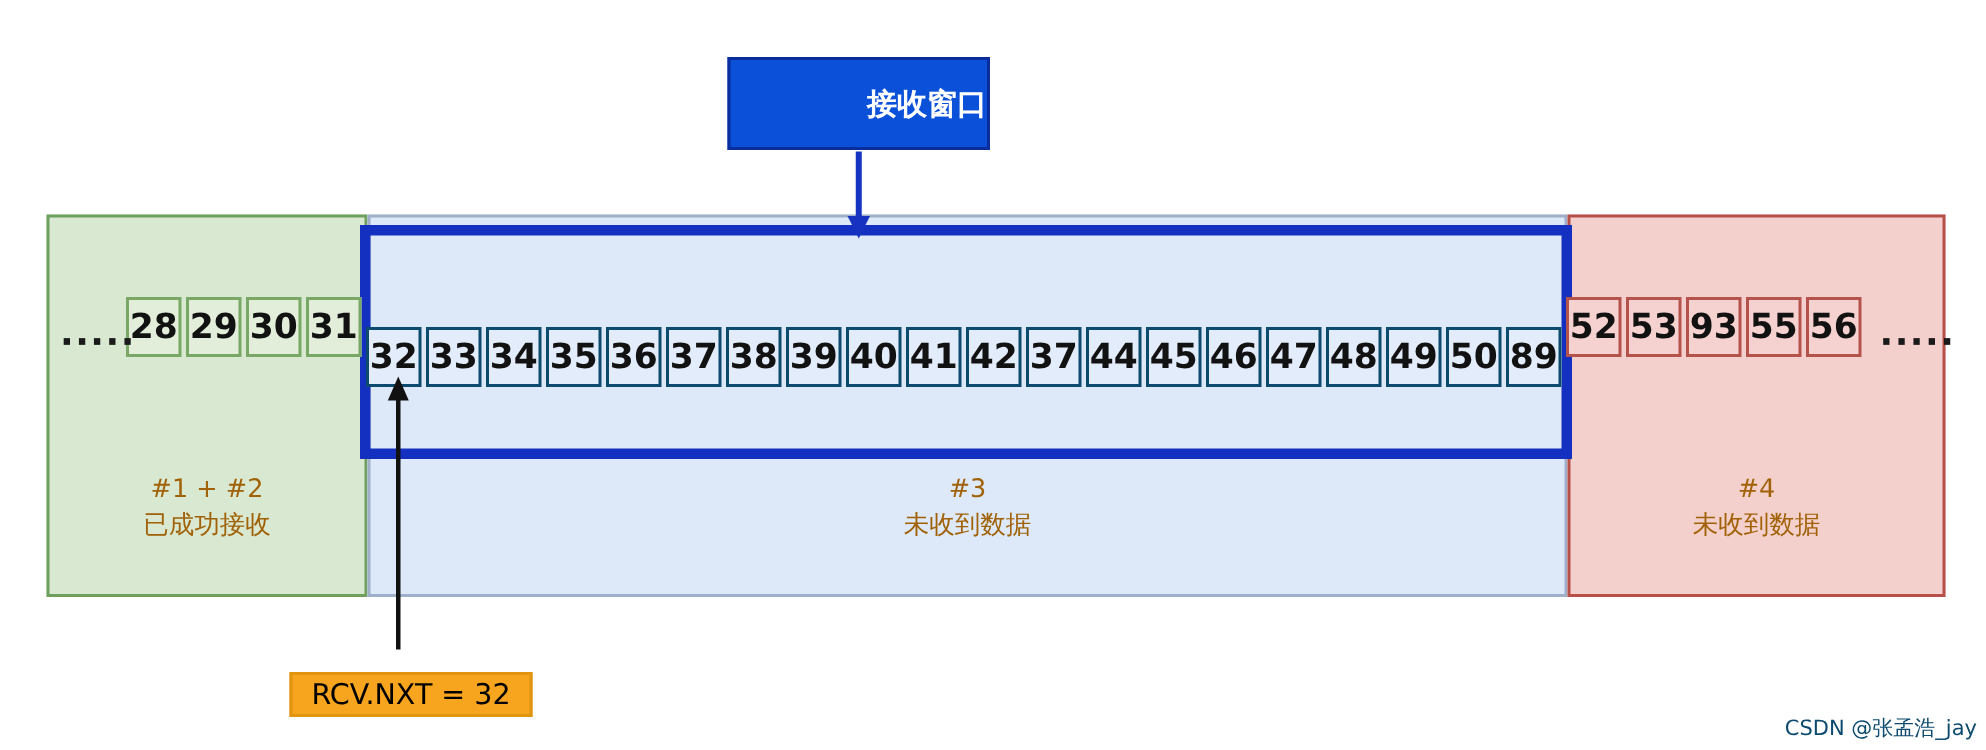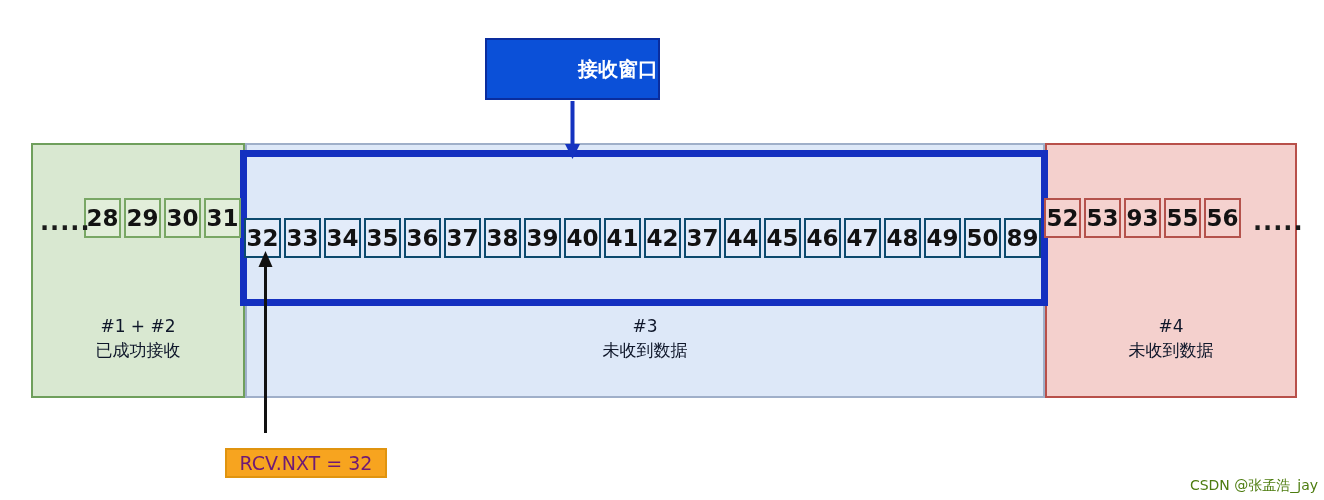--- a/index.html
+++ b/index.html
@@ -33,36 +33,36 @@
   }
   .cell.green{background:#e2eeda;border:2px solid #79a765;}
   .cell.blue{background:#e3ecfa;border:2px solid #0c4a6e;margin-top:20px;}
   .cell.red{background:#f5d2cf;border:2px solid #b4524c;}
   
   .dots{position:absolute;top:214px;font-size:24px;font-weight:bold;color:#1a1a1a;letter-spacing:1px;z-index:3;}
   .dots.left{left:40px;}
   .dots.right{left:1253px;}
   
   .caption{
-    position:absolute;top:314px;text-align:center;color:#0f172a;
+    position:absolute;top:314px;text-align:center;color:#a16207;
     font-size:17px;line-height:24px;z-index:4;
   }
   .caption.green{left:31px;width:214px;}
   .caption.blue{left:245px;width:800px;}
   .caption.red{left:1045px;width:252px;}
   
   .pointer-box{
     position:absolute;left:193px;top:448px;width:162px;height:30px;
     box-sizing:border-box;background:#f7a41f;border:2px solid #e0940f;
     display:flex;align-items:center;justify-content:center;
-    font-size:19px;color:#701a75;z-index:4;margin-left:32px;
+    font-size:19px;color:#000000;z-index:4;
   }
   
   .watermark{
-    position:absolute;right:6px;top:477px;font-size:14px;color:#4d7c0f;z-index:5;
+    position:absolute;right:6px;top:477px;font-size:14px;color:#0c4a6e;z-index:5;
   }
   svg.arrows{position:absolute;left:0;top:0;z-index:4;pointer-events:none;}
 </style>
 </head>
 <body>
 
 <div class="canvas">
 
   <div class="panel green"></div>
   <div class="panel blue"></div>

